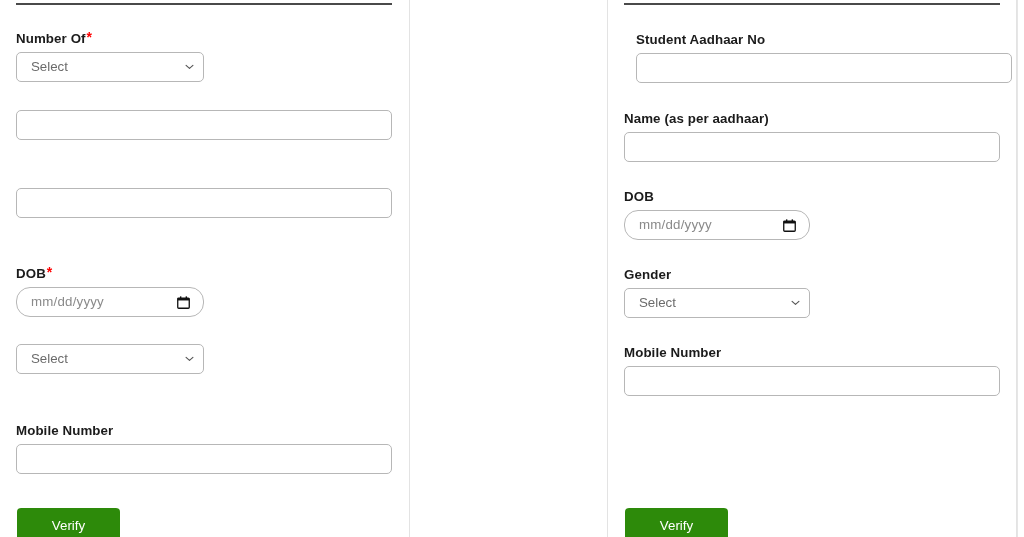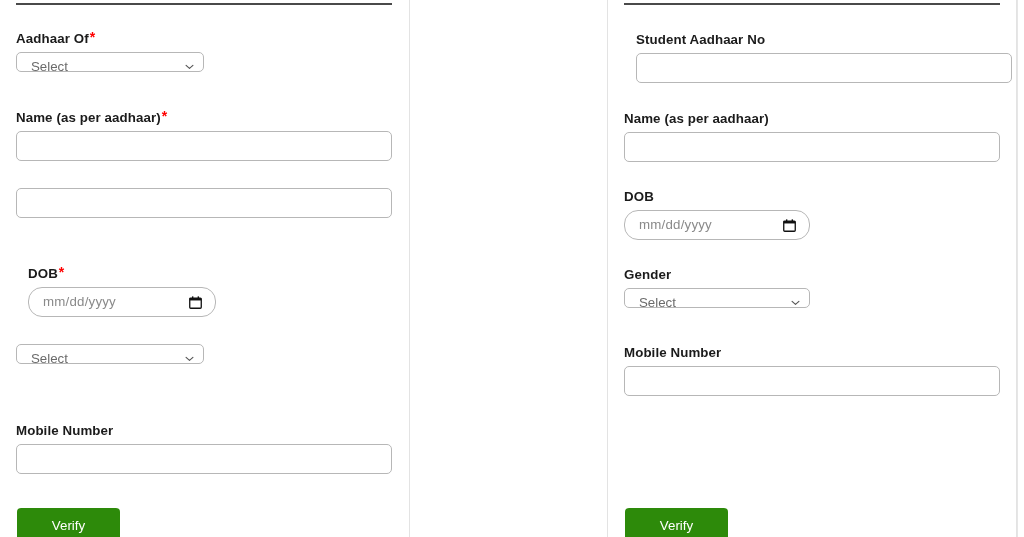--- a/index.html
+++ b/index.html
@@ -82,21 +82,21 @@
     padding: 0 10px;
     outline: none;
     width: 100%;
   }
   .text-input::placeholder { color: #767676; }
 
   
   .select-wrap {
     position: relative;
     display: block;
-    height: 20px;
+    height: 30px;
     border: 1px solid #b7b7b7;
     border-radius: 5px;
     background: #ffffff;
   }
   .select-wrap .sel-value {
     position: absolute;
     left: 14px;
     top: 0;
     line-height: 28px;
     font-size: 13.3px;
@@ -165,41 +165,40 @@
   <div class="panel panel-mid"></div>
   <div class="panel panel-right"></div>
   <div class="panel panel-edge"></div>
 
   <div class="top-rule rule-left"></div>
   <div class="top-rule rule-right"></div>
 
   <div class="form form-left">
 
     <div class="field" style="top:31px;left:0;width:188px;">
-      <label class="field-label"><span>Aadhaar Of</span><span class="req">*</span></label>
+      <label class="field-label"><span>Number Of</span><span class="req">*</span></label>
       <div class="select-wrap">
         <span class="sel-value">Select</span>
         <span class="chev">
           <svg viewBox="0 0 10 7" width="9" height="6">
               <path d="M1 1.5 L5 5.2 L9 1.5" fill="none" stroke="#555" stroke-width="1.3" stroke-linecap="round" stroke-linejoin="round"></path>
             </svg>
         </span>
       </div>
     </div>
 
     <div class="field" style="top:110px;left:0;width:376px;">
-      <label class="field-label"><span>Name (as per aadhaar)</span><span class="req">*</span></label>
       <input class="text-input" type="text" value="" placeholder="" style="">
     </div>
 
     <div class="field" style="top:188px;left:0;width:376px;">
       <input class="text-input" type="text" value="" placeholder="" style="">
     </div>
 
-    <div class="field" style="top:266px;left:12px;width:188px;">
+    <div class="field" style="top:266px;left:0;width:188px;">
       <label class="field-label"><span>DOB</span><span class="req">*</span></label>
       <div class="date-wrap">
         <span class="date-value">mm/dd/yyyy</span>
         <span class="cal">
           <svg viewBox="0 0 14 14" width="13" height="13">
             <rect x="0.8" y="2.2" width="12.4" height="11" rx="1" fill="#ffffff" stroke="#111" stroke-width="1.4"></rect>
             <rect x="0.8" y="2.2" width="12.4" height="2.6" fill="#111"></rect>
             <rect x="3.2" y="0.4" width="1.5" height="3" fill="#111"></rect>
             <rect x="9.3" y="0.4" width="1.5" height="3" fill="#111"></rect>
           </svg>

